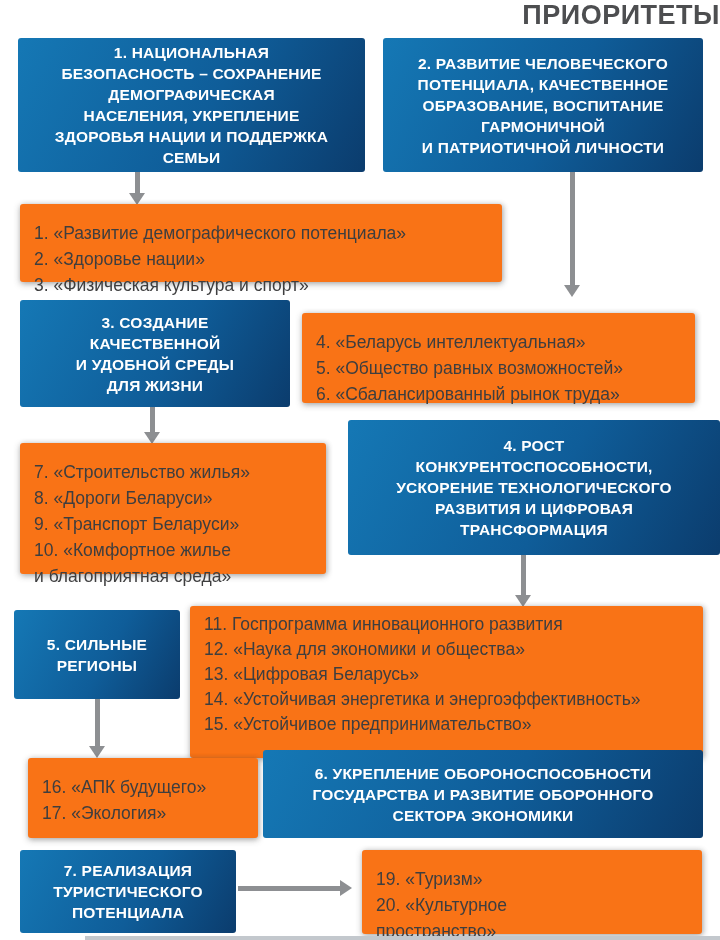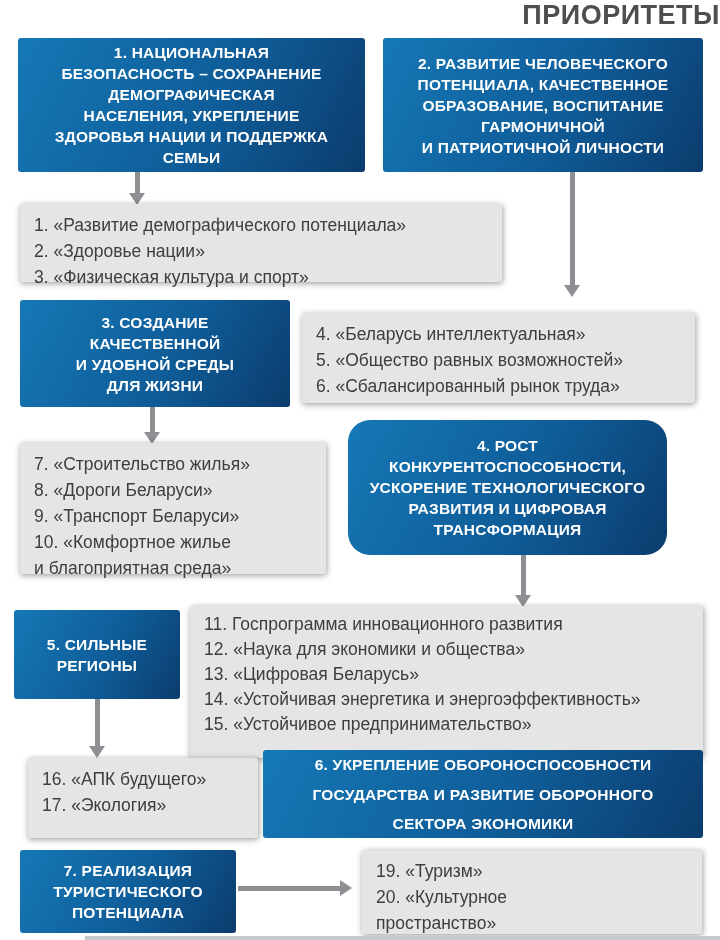--- a/index.html
+++ b/index.html
@@ -12,46 +12,46 @@
     font-size:27px;font-weight:800;letter-spacing:.5px;color:#4d4e50;
   }
   .bluebox{
     position:absolute;border-radius:3px;
     background:linear-gradient(118deg,#1578b5 0%,#0f5d99 55%,#0b3c6d 100%);
     color:#ffffff;display:flex;flex-direction:column;justify-content:center;
     text-align:center;font-weight:700;font-size:15.5px;line-height:21px;
     letter-spacing:.2px;padding:4px 8px;box-sizing:border-box;
   }
   .whitebox{
-    position:absolute;background:#e5e5e5;border-radius:3px;
+    position:absolute;background:#f97316;border-radius:3px;
     box-shadow:0 2px 6px rgba(60,60,60,.38),2px 0 5px rgba(60,60,60,.18);
     color:#3e3e3f;font-size:17.5px;line-height:26px;
-    padding:8px 14px;box-sizing:border-box;
+    padding:16px 14px;box-sizing:border-box;
   }
   .whitebox .item{white-space:pre-line;}
   .wb-tight{line-height:25px;padding-top:6px;}
   .arrow-v{position:absolute;width:16px;display:flex;flex-direction:column;align-items:center;}
   .arrow-v .stem{width:5px;background:#8d8f92;flex:1;}
   .arrow-v .head{width:0;height:0;border-left:8px solid transparent;border-right:8px solid transparent;border-top:12px solid #8d8f92;}
   .arrow-h{position:absolute;height:16px;display:flex;flex-direction:row;align-items:center;}
   .arrow-h .stem{height:5px;background:#8d8f92;flex:1;}
   .arrow-h .head{width:0;height:0;border-top:8px solid transparent;border-bottom:8px solid transparent;border-left:12px solid #8d8f92;}
   .bottom-strip{position:absolute;left:85px;top:936px;width:635px;height:4px;background:#c3c8cd;}
   
   #b1{left:18px;top:38px;width:347px;height:134px;}
   #b2{left:383px;top:38px;width:320px;height:134px;}
   #wb1{left:20px;top:204px;width:482px;height:78px;}
   #b3{left:20px;top:300px;width:270px;height:107px;}
   #wb2{left:302px;top:300px;width:393px;height:90px;margin-top:13px;}
-  #b4{left:348px;top:420px;width:319px;height:135px;border-radius:22px;}
+  #b4{left:348px;top:420px;width:372px;height:135px;}
   #wb3{left:20px;top:443px;width:306px;height:131px;}
   #b5{left:14px;top:610px;width:166px;height:89px;}
   #wb4{left:190px;top:606px;width:513px;height:152px;}
   #wb5{left:28px;top:758px;width:230px;height:80px;}
-  #b6{left:263px;top:750px;width:440px;height:88px;justify-content:space-between;}
+  #b6{left:263px;top:750px;width:440px;height:88px;}
   #b7{left:20px;top:850px;width:216px;height:83px;align-items:center;}
   #wb6{left:362px;top:850px;width:340px;height:84px;}
   #a1{left:129px;top:172px;height:33px;}
   #a2{left:564px;top:172px;height:125px;}
   #a3{left:144px;top:407px;height:37px;}
   #a4{left:515px;top:555px;height:52px;}
   #a5{left:89px;top:699px;height:59px;}
   #a6{left:238px;top:880px;width:114px;}
 </style>
 </head>

